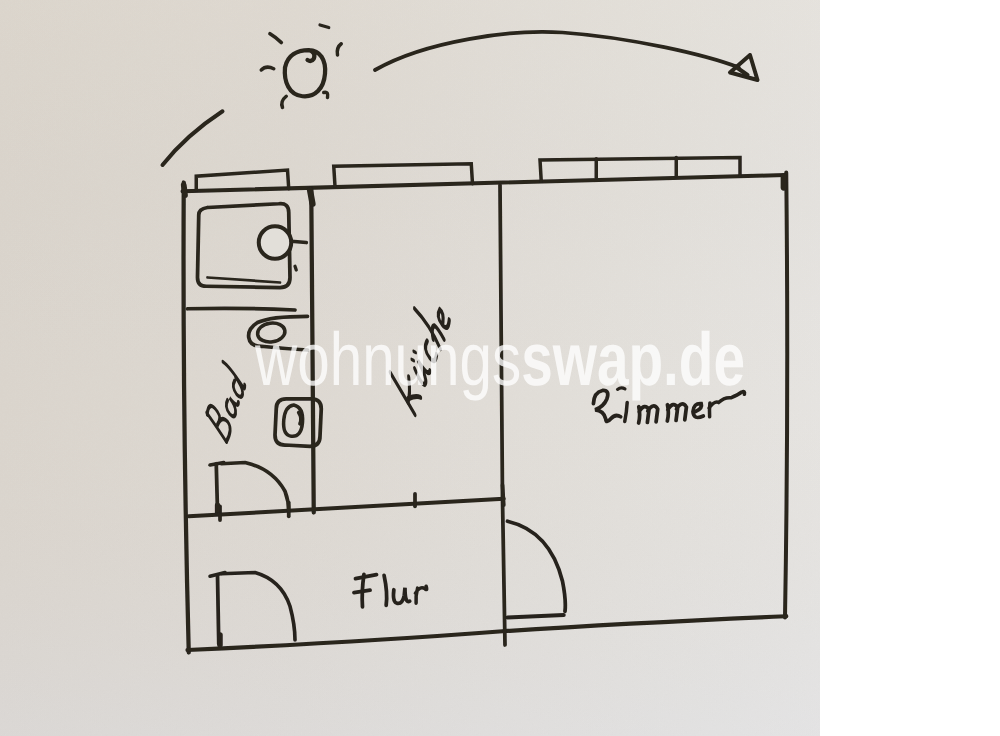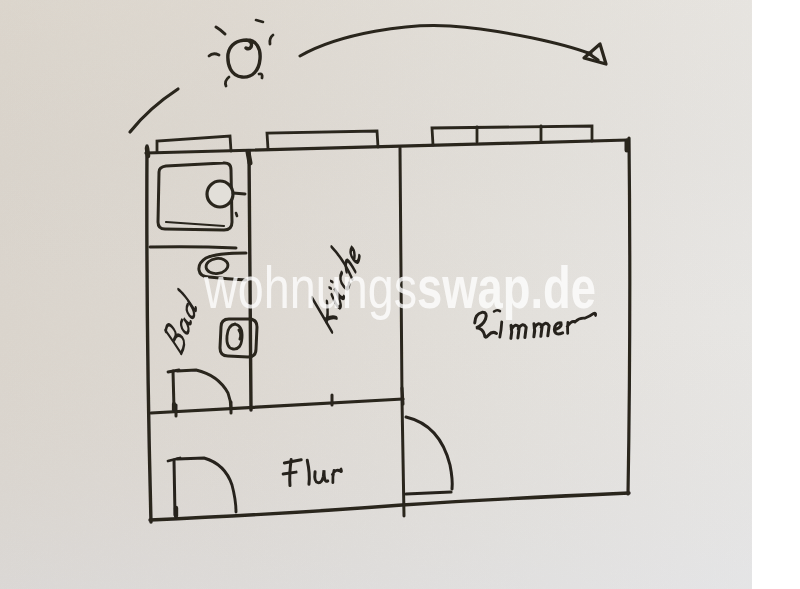--- a/index.html
+++ b/index.html
@@ -1,16 +1,16 @@
 <!DOCTYPE html>
 <html><head>
 <meta charset="utf-8">
 <style>
   html,body{margin:0;padding:0;}
-  .page{width:752px;height:589px;overflow:hidden;position:relative;
+  .page{width:656px;height:589px;overflow:hidden;position:relative;
     font-family:"Liberation Sans", sans-serif;}
 </style>
 </head>
 <body>
 <div class="page">
 <svg width="800" height="589" viewBox="0 0 800 589">
 <defs>
   <linearGradient id="paper" x1="0" y1="0" x2="1" y2="0">
     <stop offset="0" stop-color="#dbd5cd"></stop>
     <stop offset="0.3" stop-color="#ded9d2"></stop>

